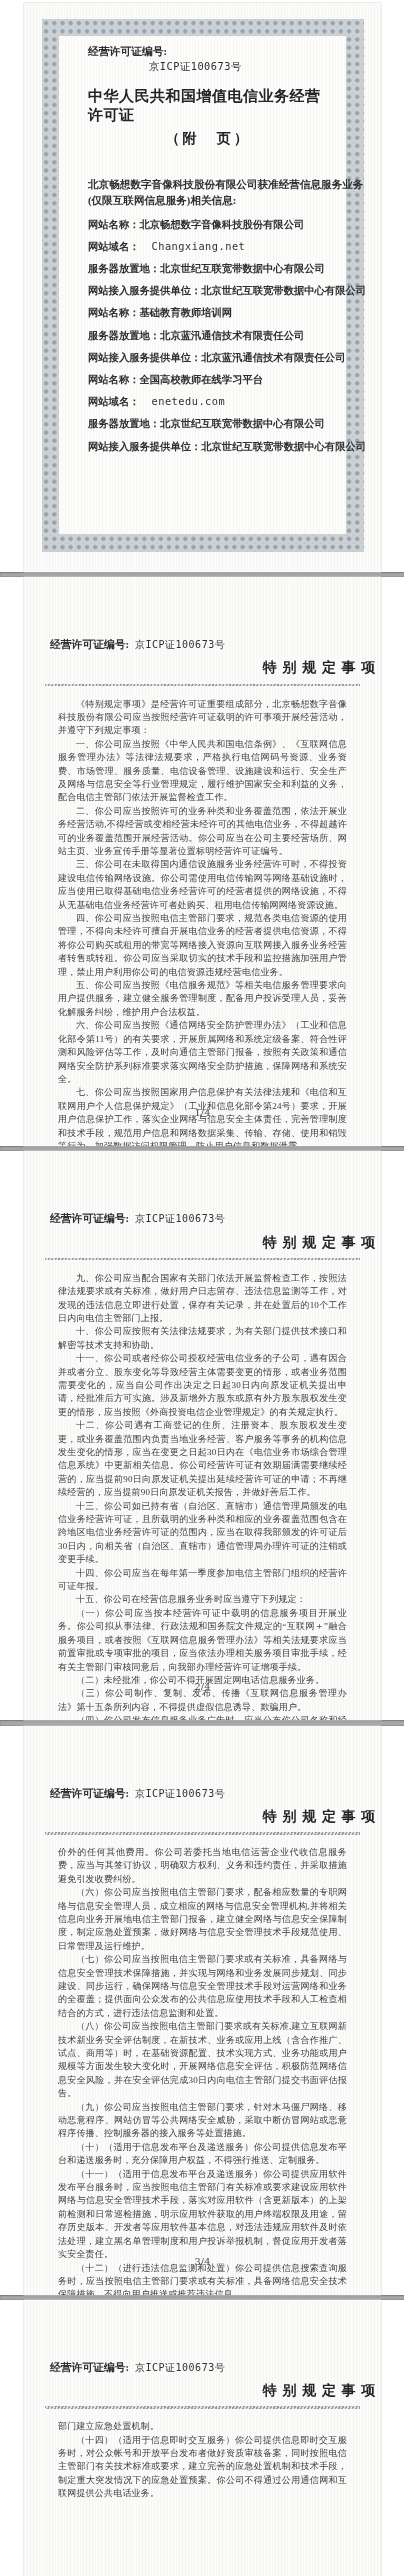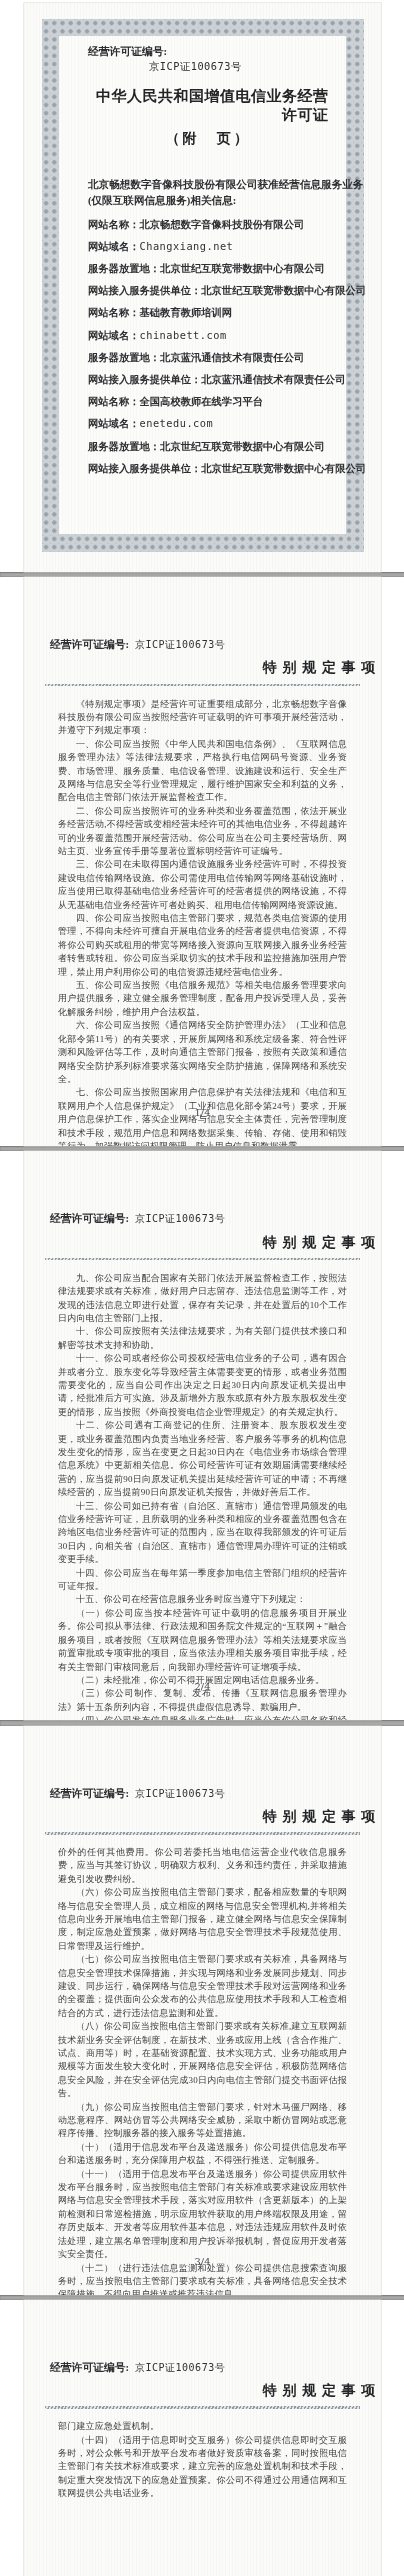--- a/index.html
+++ b/index.html
@@ -34,25 +34,25 @@
   }
   .cert-inner{
     position:absolute;left:17.5px;right:17.5px;top:17.5px;bottom:17.5px;
     background:#fcfcfb;
     background-image:repeating-linear-gradient(90deg,rgba(120,125,130,0.04) 0 1px,rgba(0,0,0,0) 1px 3.1px);
     padding:9.3px 17.5px 0 29px;
     box-sizing:border-box;
   }
   .cert-no{font-size:10.8px;font-weight:700;color:#2c2d2f;}
   .cert-no-val{display:block;margin:1px 0 0 61px;font-weight:400;font-size:10.3px;font-family:"DejaVu Sans Mono","Liberation Serif",serif;letter-spacing:0.5px;}
-  .cert-title{margin:12.4px 0 0 0;text-align:right;font-size:15px;font-weight:700;letter-spacing:0.5px;color:#232426;}
+  .cert-title{margin:12.4px 0 0 0;text-align:left;font-size:15px;font-weight:700;letter-spacing:0.5px;color:#232426;}
   .cert-sub{margin-top:5.2px;text-align:center;font-size:14px;font-weight:700;letter-spacing:3.1px;color:#232426;}
   .cert-intro{margin:29px 8px 0 0;width:286px;font-size:10.6px;font-weight:700;line-height:16.5px;color:#2e2f31;}
   .entry{margin:6.7px 0;width:286px;font-size:10.3px;font-weight:700;line-height:15.5px;color:#2e2f31;}
-  .entry .mono{font-family:"DejaVu Sans Mono","Liberation Mono",monospace;font-weight:400;letter-spacing:0.5px;}
+  .entry .mono{font-family:"DejaVu Sans Mono","Liberation Mono",monospace;font-weight:400;letter-spacing:0.5px;margin-left:12px;}
 
   
   .sp-header{padding:61px 0 0 26px;font-size:10.8px;color:#2f3032;}
   .sp-label{font-weight:700;}
   .sp-number{font-weight:400;font-size:10px;font-family:"DejaVu Sans Mono","Liberation Serif",serif;letter-spacing:0.5px;margin-left:3.1px;}
   .sp-title{margin:7.2px 0 0 0;text-align:right;font-size:14px;font-weight:700;letter-spacing:5.7px;color:#232426;}
   .zigzag{
     height:2.6px;width:315px;margin:6.2px auto 0;
     background:repeating-linear-gradient(115deg,#8e979e 0 1.5px,#dfe3e6 1.5px 3.1px);
     opacity:.95;
@@ -84,21 +84,20 @@
         </div>
         <h1 class="cert-title">中华人民共和国增值电信业务经营许可证</h1>
         <div class="cert-sub">（附　页）</div>
         <p class="cert-intro">北京畅想数字音像科技股份有限公司获准经营信息服务业务(仅限互联网信息服务)相关信息:</p>
 
         <p class="entry"><span>网站名称：</span><span>北京畅想数字音像科技股份有限公司</span></p>
         <p class="entry"><span>网站域名：</span><span class="mono">Changxiang.net</span></p>
         <p class="entry"><span>服务器放置地：</span><span>北京世纪互联宽带数据中心有限公司</span></p>
         <p class="entry"><span>网站接入服务提供单位：</span><span>北京世纪互联宽带数据中心有限公司</span></p>
         <p class="entry"><span>网站名称：</span><span>基础教育教师培训网</span></p>
-        <p class="entry"><span>网站域名：</span><span class="mono">chinabett.com</span></p>
         <p class="entry"><span>服务器放置地：</span><span>北京蓝汛通信技术有限责任公司</span></p>
         <p class="entry"><span>网站接入服务提供单位：</span><span>北京蓝汛通信技术有限责任公司</span></p>
         <p class="entry"><span>网站名称：</span><span>全国高校教师在线学习平台</span></p>
         <p class="entry"><span>网站域名：</span><span class="mono">enetedu.com</span></p>
         <p class="entry"><span>服务器放置地：</span><span>北京世纪互联宽带数据中心有限公司</span></p>
         <p class="entry"><span>网站接入服务提供单位：</span><span>北京世纪互联宽带数据中心有限公司</span></p>
       </div>
     </div>
   </section>
 

